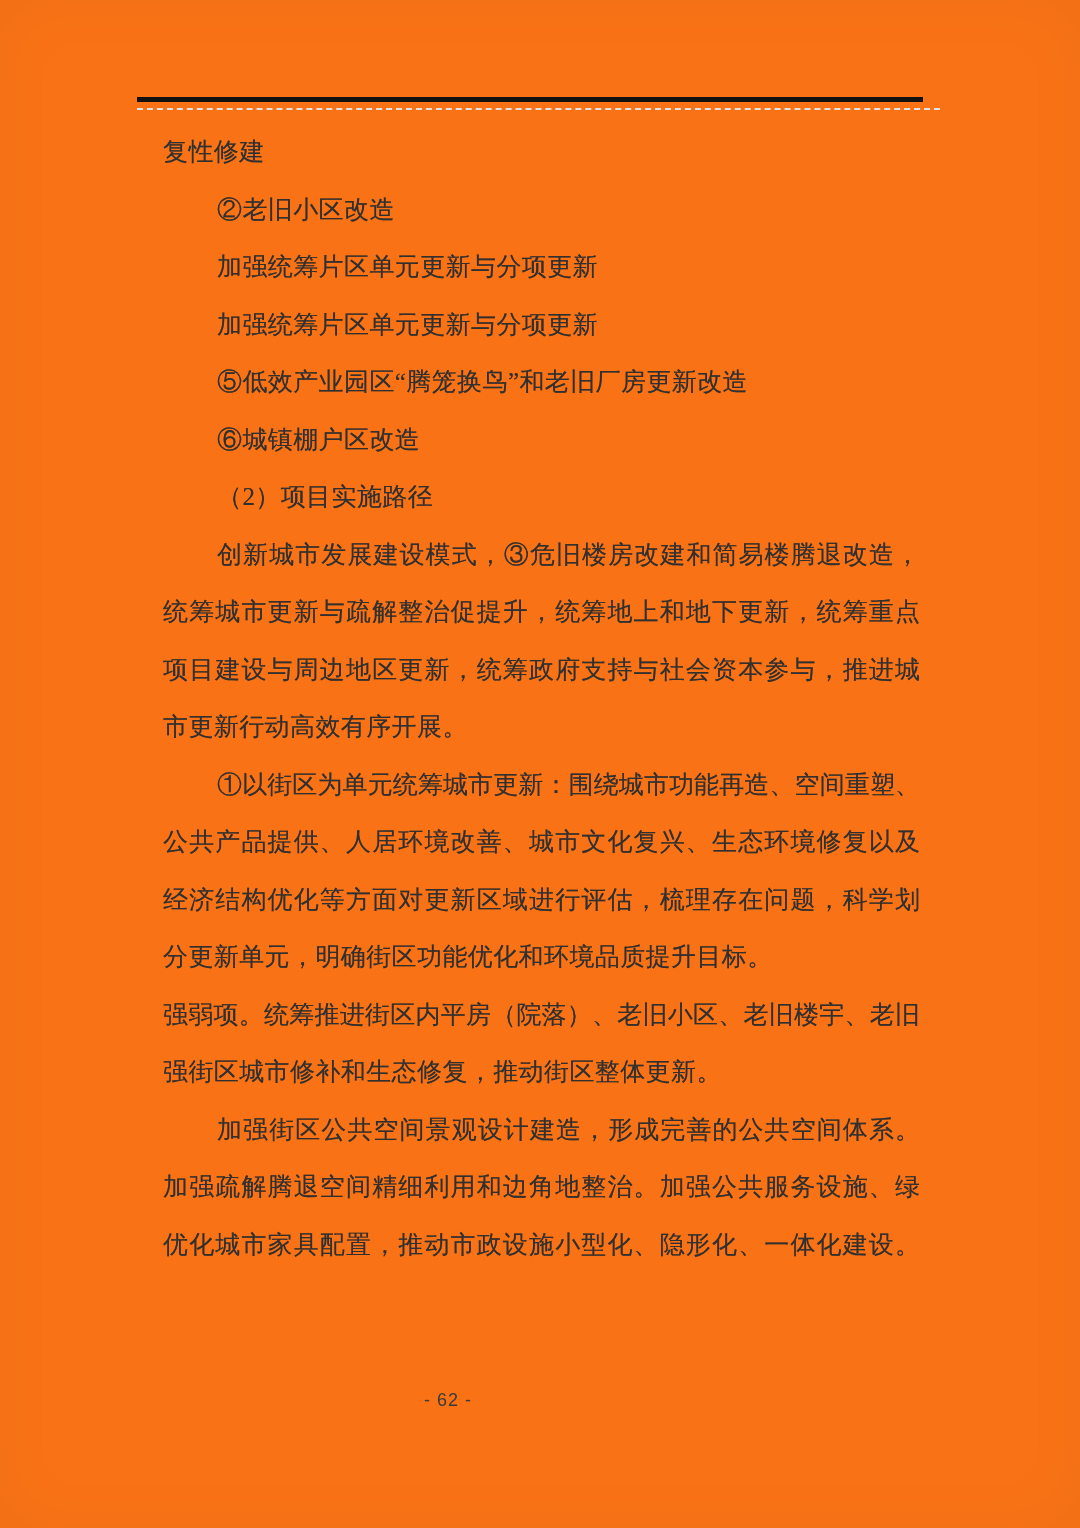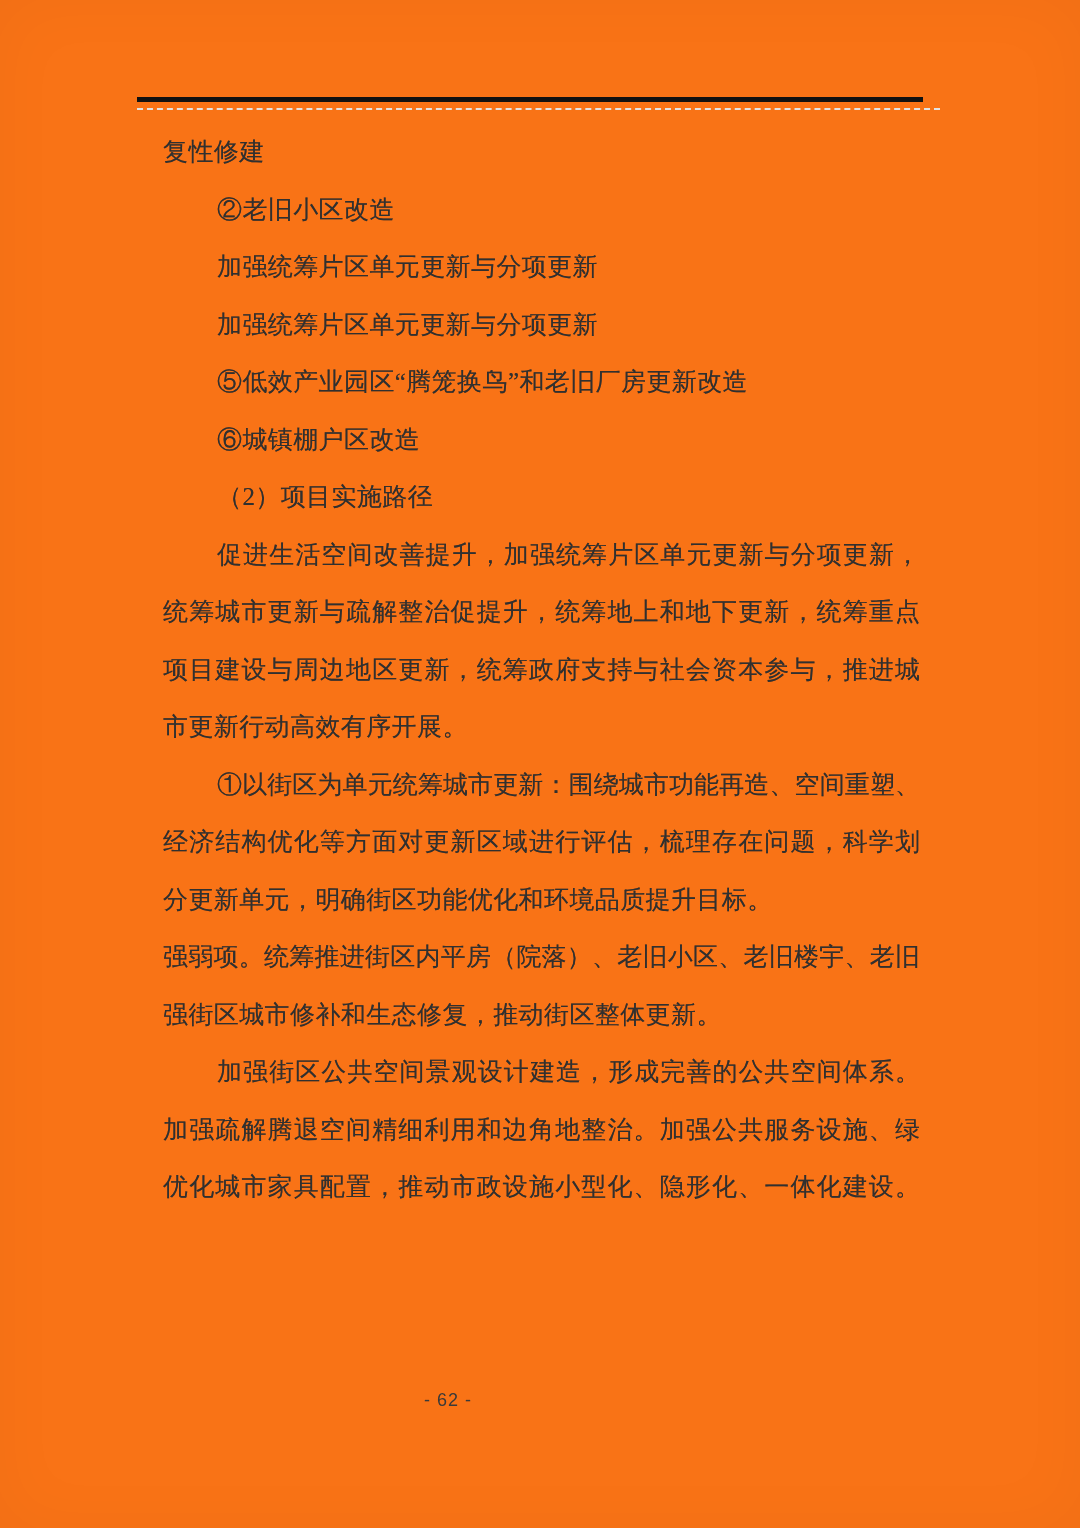--- a/index.html
+++ b/index.html
@@ -71,25 +71,26 @@
   <div class="header-rule-shadow"></div>
 
   <div class="doc-body">
       <div class="line">复性修建</div>
       <div class="line indent">②老旧小区改造</div>
       <div class="line indent">加强统筹片区单元更新与分项更新</div>
       <div class="line indent">加强统筹片区单元更新与分项更新</div>
       <div class="line indent">⑤低效产业园区“腾笼换鸟”和老旧厂房更新改造</div>
       <div class="line indent">⑥城镇棚户区改造</div>
       <div class="line indent">（2）项目实施路径</div>
-      <div class="line indent just">促进生活空间改善提升，加强统筹片区单元更新与分项更新，</div>
+      <div class="line indent just">创新城市发展建设模式，③危旧楼房改建和简易楼腾退改造，</div>
       <div class="line just">统筹城市更新与疏解整治促提升，统筹地上和地下更新，统筹重点</div>
       <div class="line just">项目建设与周边地区更新，统筹政府支持与社会资本参与，推进城</div>
       <div class="line">市更新行动高效有序开展。</div>
       <div class="line indent just">①以街区为单元统筹城市更新：围绕城市功能再造、空间重塑、</div>
+      <div class="line just">公共产品提供、人居环境改善、城市文化复兴、生态环境修复以及</div>
       <div class="line just">经济结构优化等方面对更新区域进行评估，梳理存在问题，科学划</div>
       <div class="line">分更新单元，明确街区功能优化和环境品质提升目标。</div>
       <div class="line just">强弱项。统筹推进街区内平房（院落）、老旧小区、老旧楼宇、老旧</div>
       <div class="line">强街区城市修补和生态修复，推动街区整体更新。</div>
       <div class="line indent just">加强街区公共空间景观设计建造，形成完善的公共空间体系。</div>
       <div class="line just">加强疏解腾退空间精细利用和边角地整治。加强公共服务设施、绿</div>
       <div class="line just">优化城市家具配置，推动市政设施小型化、隐形化、一体化建设。</div>
     </div>
 
   <div class="page-number">- 62 -</div>

